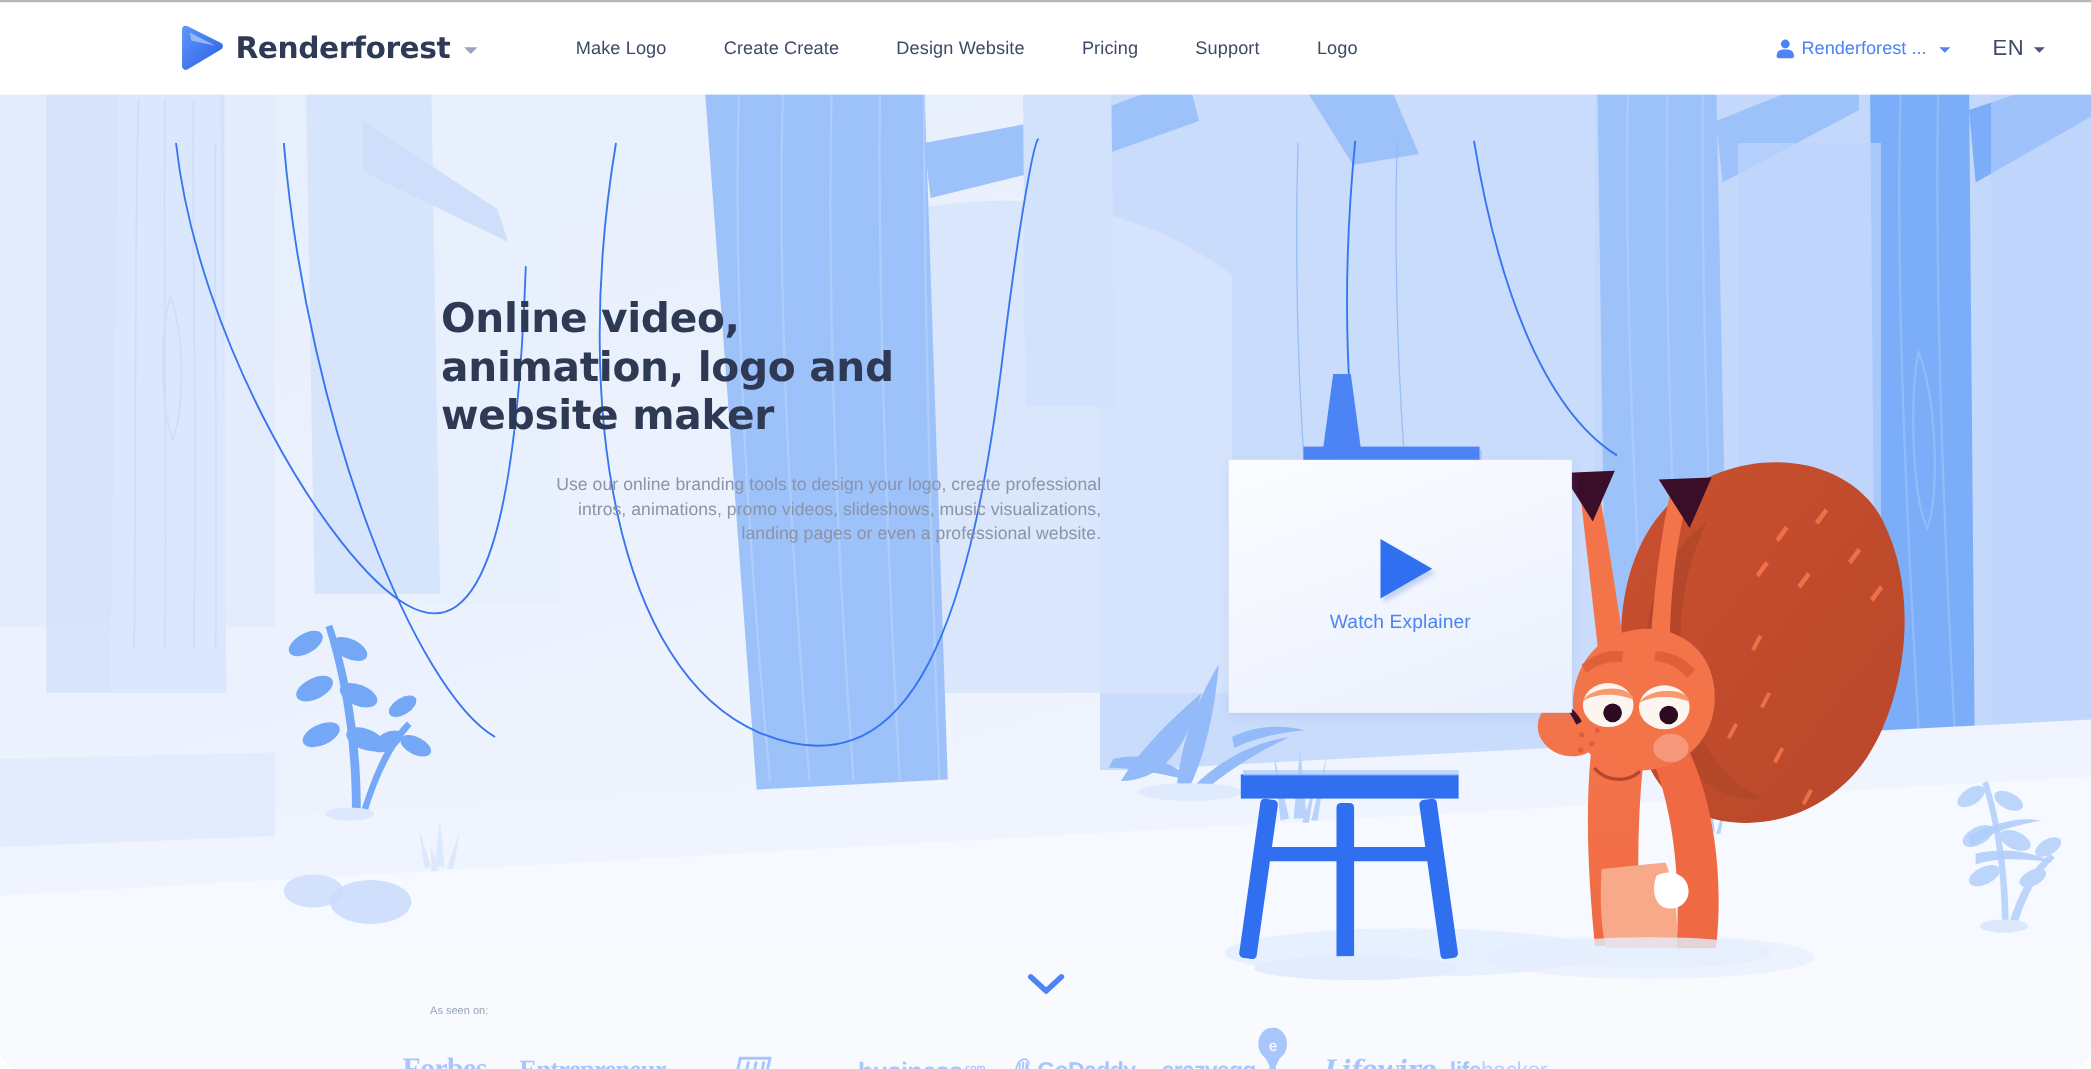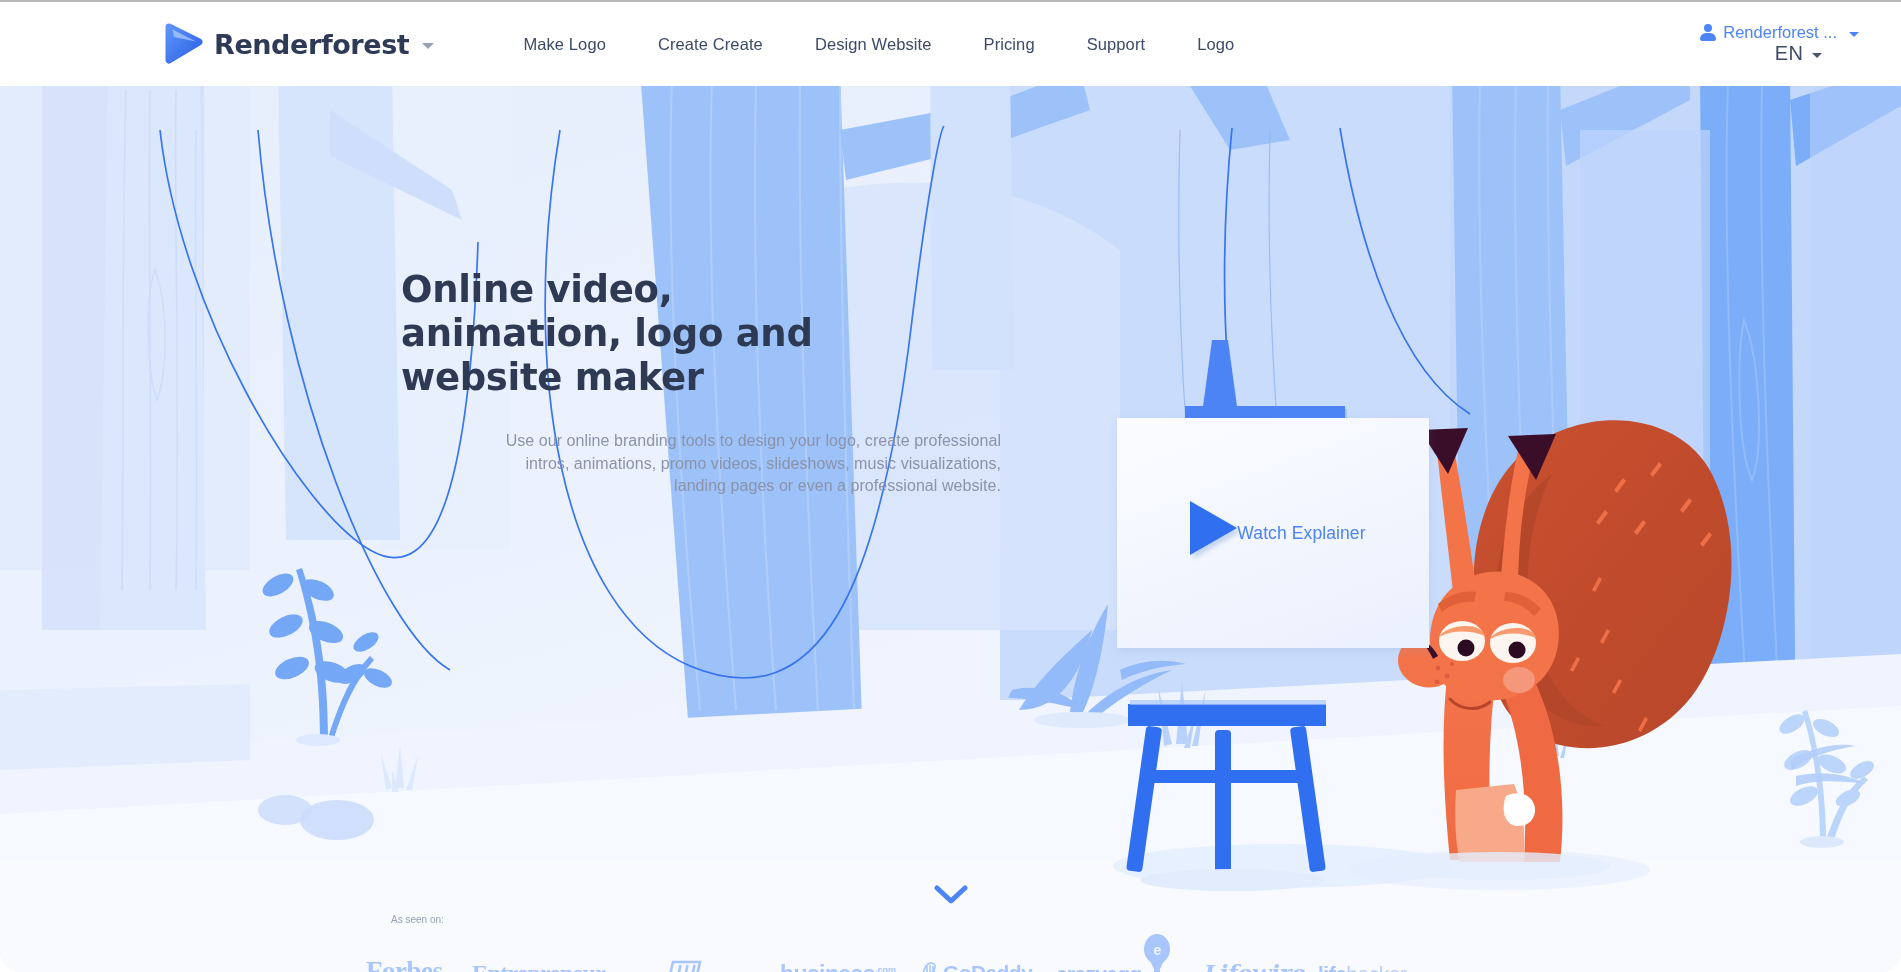--- a/index.html
+++ b/index.html
@@ -32,21 +32,21 @@
     border-top:6px solid #9aa3b8; margin-left:13px; margin-top:4px;
   }
 
   .nav { display:flex; align-items:center; margin-left:89px; }
   .nav-item {
     font-size:16.5px; color:#3d4a66; margin-right:52px; cursor:pointer; white-space:nowrap;
     letter-spacing:0.1px;
   }
   .nav-item:last-child { margin-right:0; }
 
-  .header-right { display:flex; align-items:center; margin-left:auto; margin-right:42px;flex-direction:column; }
+  .header-right { display:flex; align-items:center; margin-left:auto; margin-right:42px; }
   .user-chip { display:flex; align-items:center; cursor:pointer; }
   .user-icon { width:16px; height:17px; position:relative; margin-right:7px; }
   .user-icon .uhead { position:absolute;top:0;left:4px;width:8px;height:8px;border-radius:50%;background:#4c83f5; }
   .user-icon .ubody { position:absolute;bottom:0;left:0;width:16px;height:8px;border-radius:8px 8px 3px 3px;background:#4c83f5; }
   .user-name { font-size:16.5px; color:#4c83f5; max-width:130px; white-space:nowrap; overflow:hidden; }
   .caret-blue { width:0;height:0;border-left:5px solid transparent;border-right:5px solid transparent;border-top:5px solid #4c83f5; margin-left:12px; margin-top:3px; }
   .lang { display:flex; align-items:center; margin-left:38px; cursor:pointer; }
   .lang-label { font-size:20px; color:#3d4a66; letter-spacing:0.4px; }
   .caret-dark { width:0;height:0;border-left:5px solid transparent;border-right:5px solid transparent;border-top:5px solid #4a5570; margin-left:9px; margin-top:3px; }
 
@@ -79,21 +79,21 @@
   }
 
   
   .board-wrap { position:absolute; left:1117px; top:348px; z-index:18; }
   .board-top-bar { position:absolute; left:68px; top:-12px; width:160px; height:24px; background:#4c83f5; box-shadow:2px 3px 0 rgba(110,150,230,.35);}
   .board {
     position:relative; width:312px; height:230px;
     background:linear-gradient(160deg,#fbfcff 0%,#eaf0fd 100%);
     box-shadow:0 3px 9px rgba(120,150,210,.18);
     cursor:pointer;
-    display:flex; flex-direction:row; align-items:center; justify-content:center;
+    display:flex; flex-direction:column; align-items:center; justify-content:center;
   }
   .play-tri {
     width:0;height:0;
     border-top:27px solid transparent; border-bottom:27px solid transparent;
     border-left:47px solid #2f6ff0;
     margin-left:10px; margin-bottom:11px;
     filter:drop-shadow(3px 4px 2px rgba(110,150,220,.35));
   }
   .board-label { font-size:17.5px; color:#4c83f5; letter-spacing:0.1px; }
 

